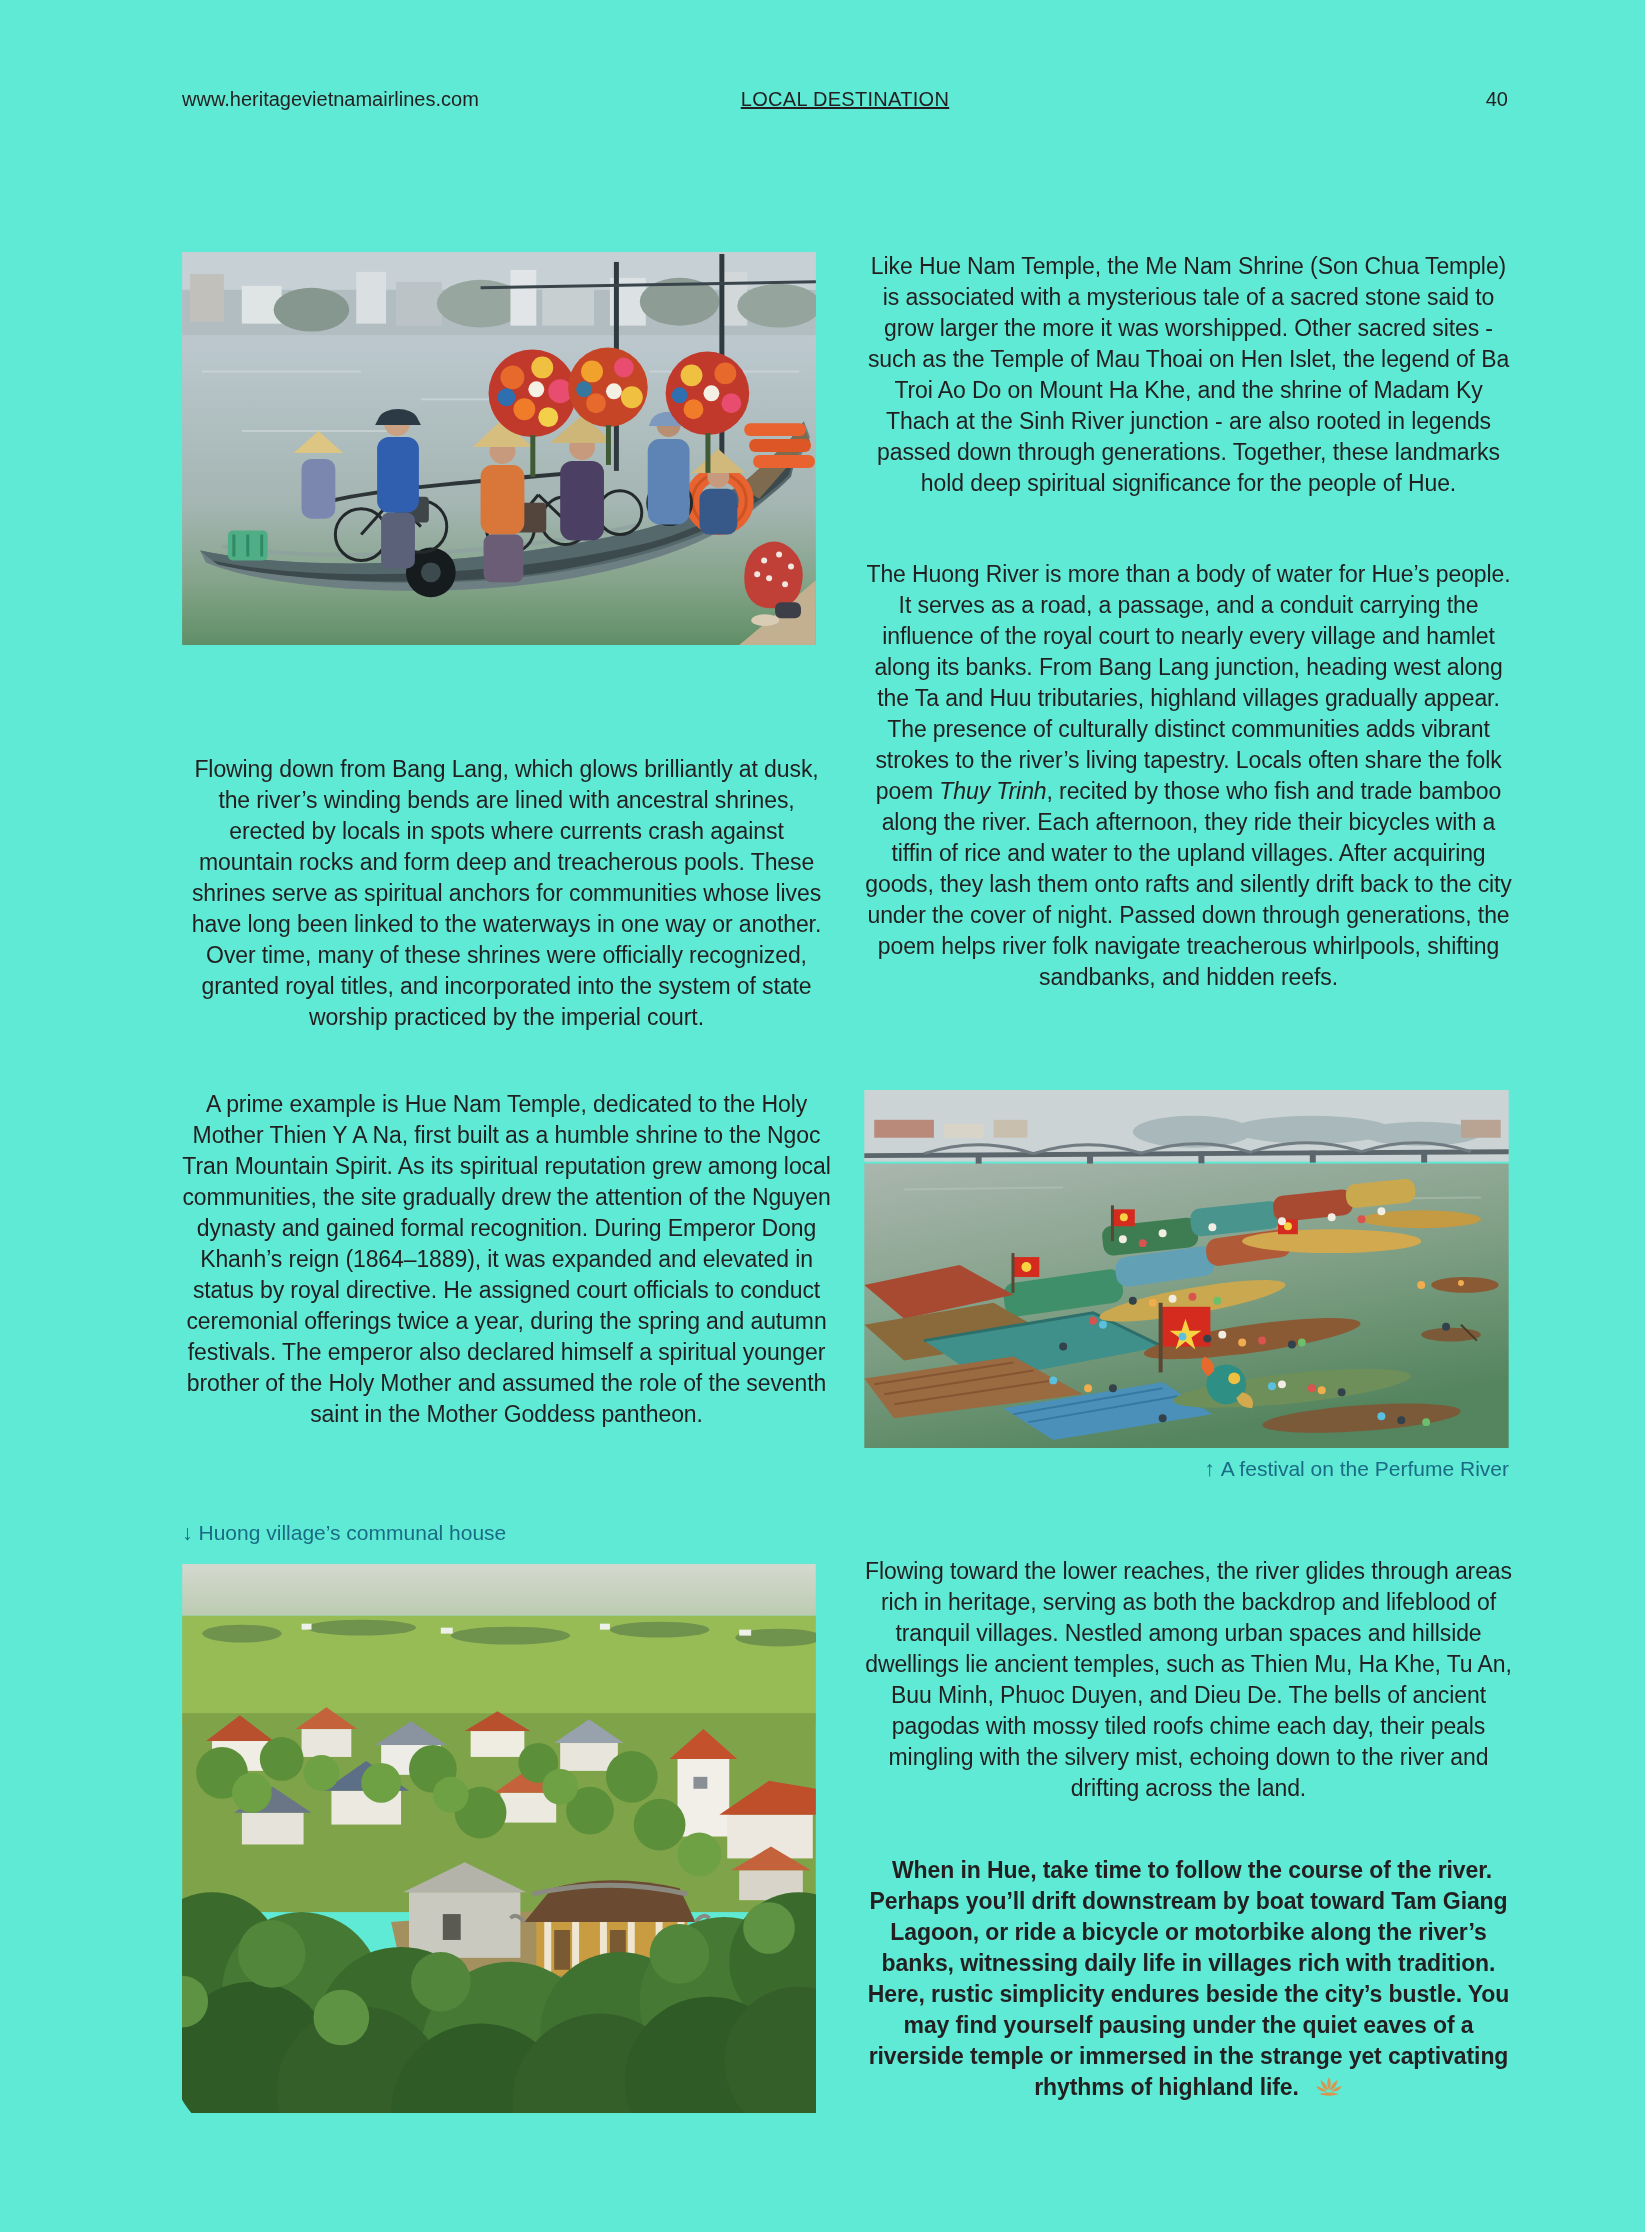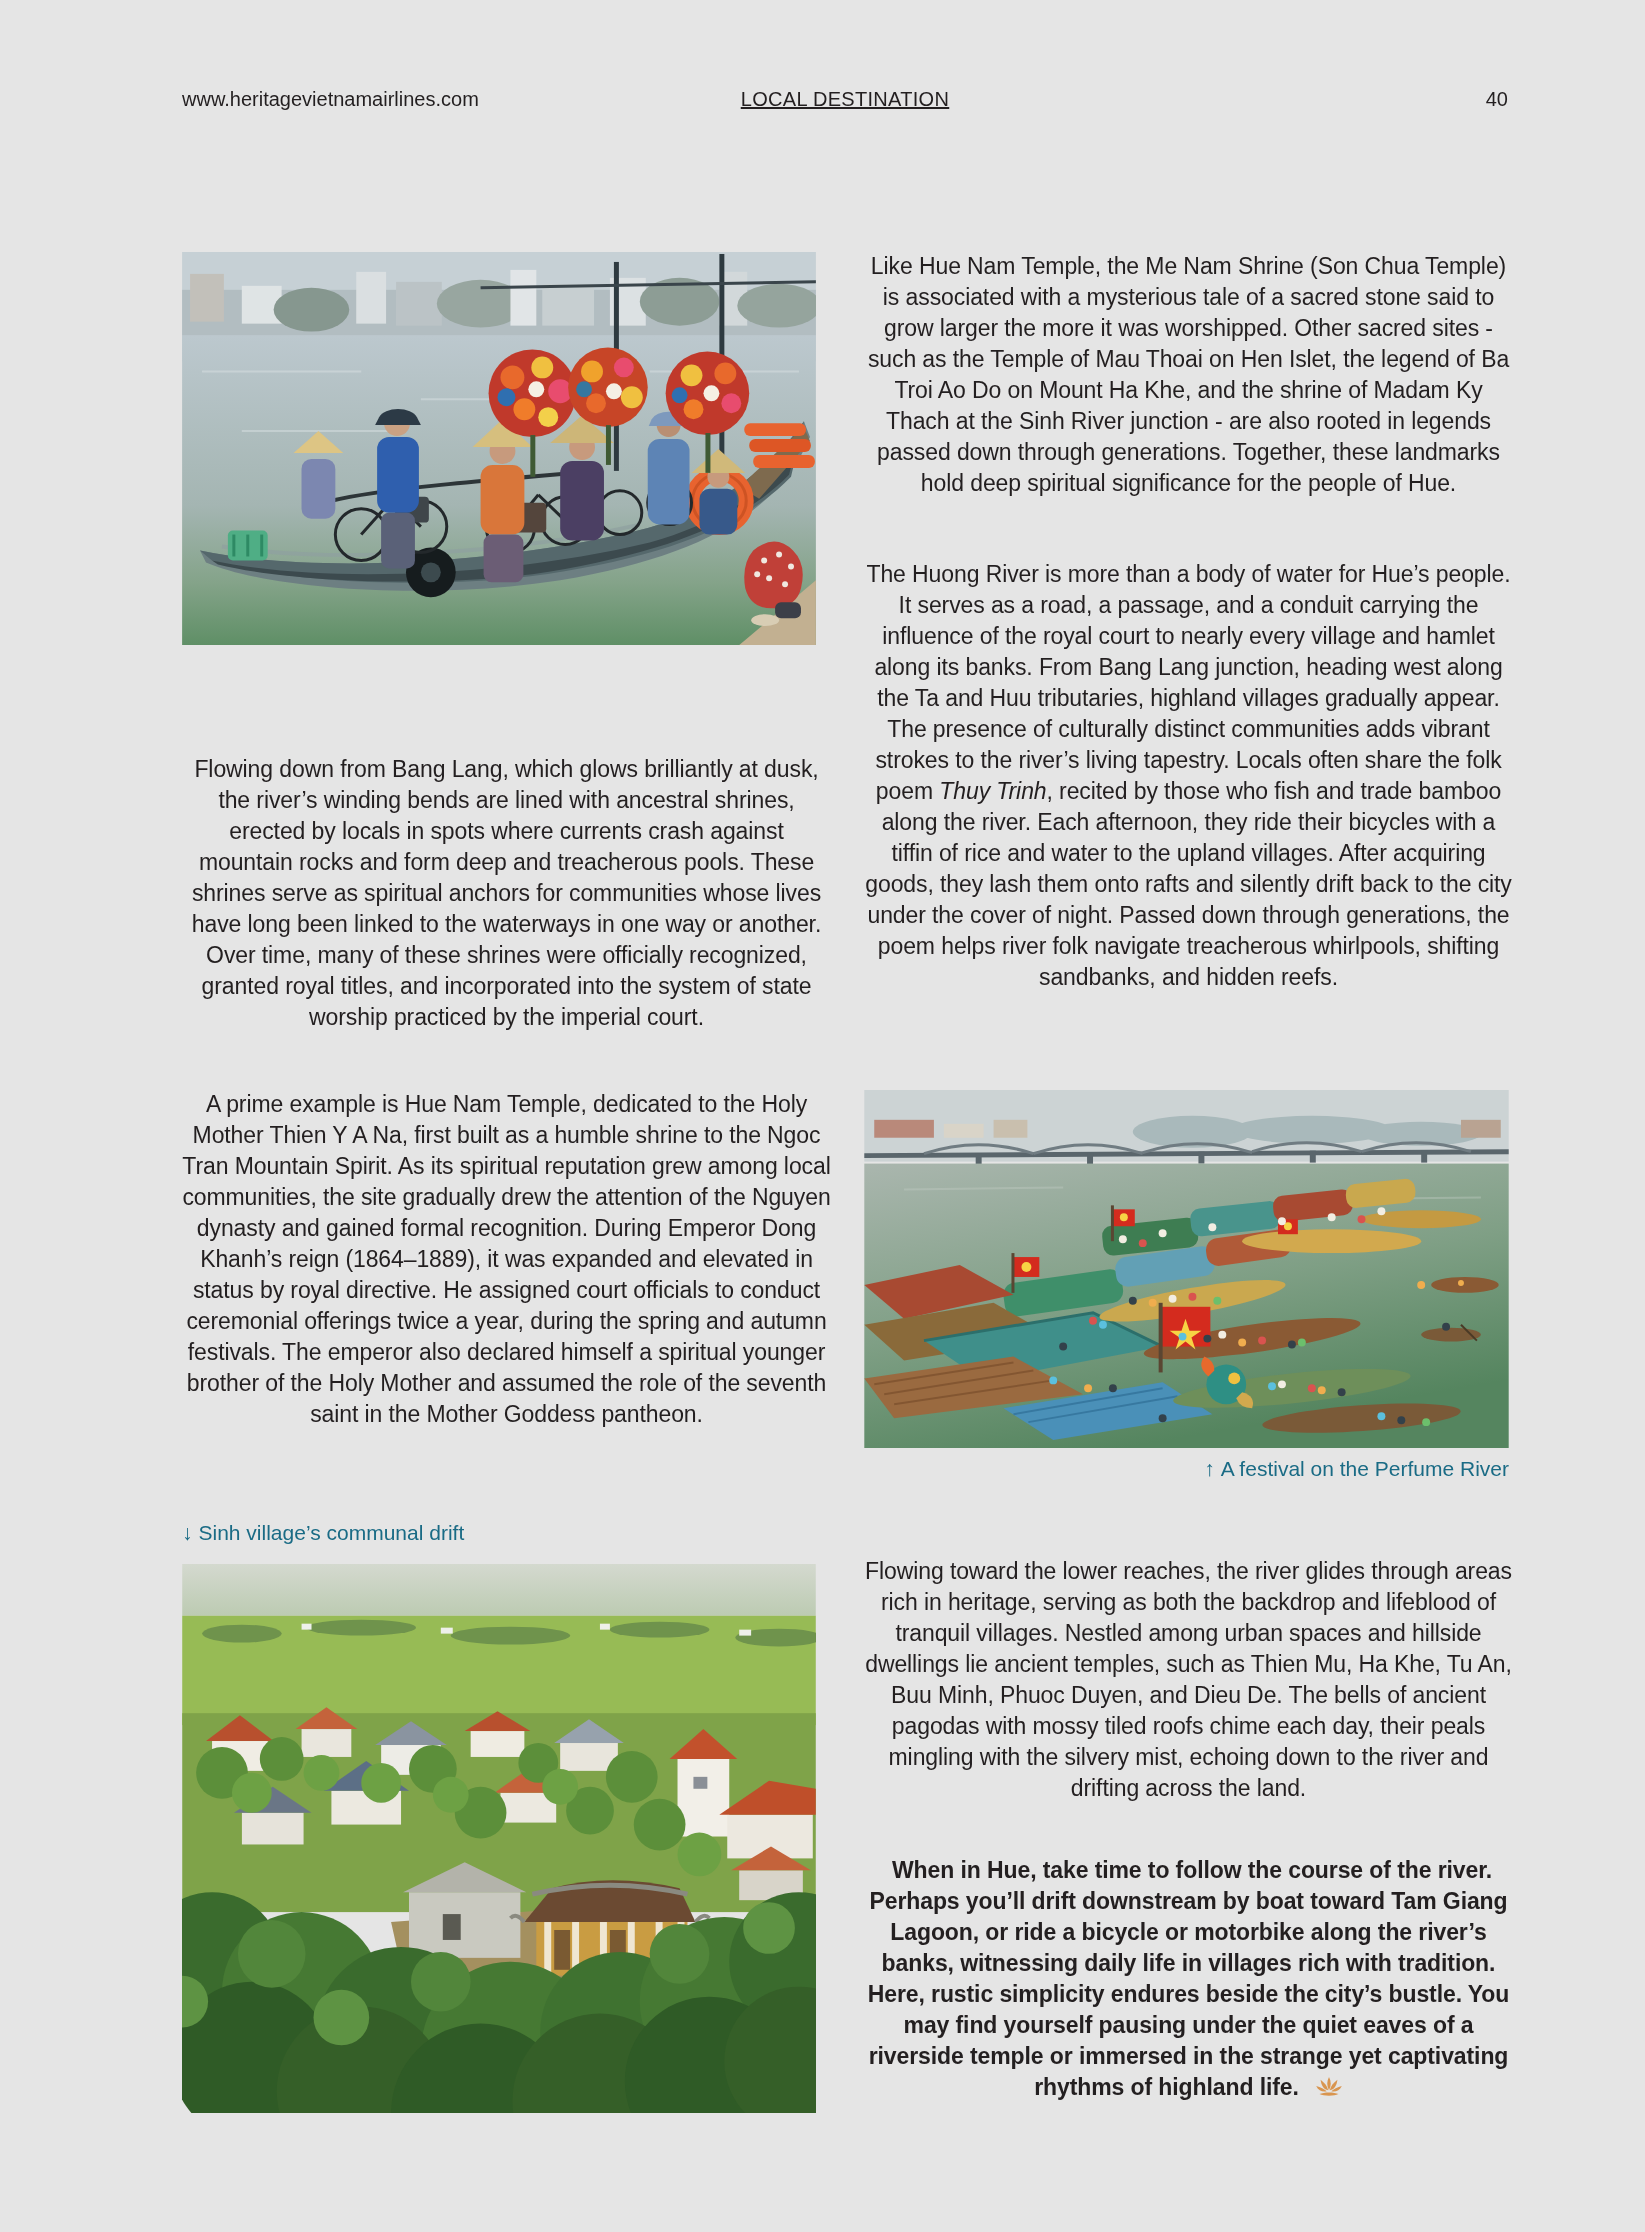--- a/index.html
+++ b/index.html
@@ -1,17 +1,17 @@
 <!DOCTYPE html>
 <html><head>
 <meta charset="utf-8">
 <style>
   html,body{margin:0;padding:0;background:#ffffff;}
   .page{
-    position:relative;width:1646px;height:2233px;background:#e5e5e5;
+    position:relative;width:1646px;height:2233px;background:#5eead4;
     font-family:"Liberation Sans",sans-serif;color:#231f20;overflow:hidden;
   }
   .header{
     position:absolute;left:182px;top:88px;width:1326px;
     display:flex;align-items:baseline;font-size:20px;color:#231f20;
   }
   .header>span{flex:1;}
   .header .h-center{text-align:center;letter-spacing:0.3px;text-decoration:underline;}
   .header .h-right{text-align:right;}
   .body-text{
@@ -200,21 +200,21 @@
       </g>
     </svg>
   </div>
 
 
   <p class="body-text" style="left:182px;top:754px;width:649px;margin:0;">Flowing down from Bang Lang, which glows brilliantly at dusk, the river’s winding bends are lined with ancestral shrines, erected by locals in spots where currents crash against mountain rocks and form deep and treacherous pools. These shrines serve as spiritual anchors for communities whose lives have long been linked to the waterways in one way or another. Over time, many of these shrines were officially recognized, granted royal titles, and incorporated into the system of state worship practiced by the imperial court.</p>
 
   <p class="body-text" style="left:182px;top:1089px;width:649px;margin:0;">A prime example is Hue Nam Temple, dedicated to the Holy Mother Thien Y A Na, first built as a humble shrine to the Ngoc Tran Mountain Spirit. As its spiritual reputation grew among local communities, the site gradually drew the attention of the Nguyen dynasty and gained formal recognition. During Emperor Dong Khanh’s reign (1864–1889), it was expanded and elevated in status by royal directive. He assigned court officials to conduct ceremonial offerings twice a year, during the spring and autumn festivals. The emperor also declared himself a spiritual younger brother of the Holy Mother and assumed the role of the seventh saint in the Mother Goddess pantheon.</p>
 
   <div class="caption" style="left:182px;top:1520px;width:634px;">
-    <span class="arrow">↓</span><span>Sinh village’s communal drift</span>
+    <span class="arrow">↓</span><span>Huong village’s communal house</span>
   </div>
 
   <div class="photo" style="left:182px;top:1564px;width:634px;height:549px;">
     <svg width="634" height="549" viewBox="0 0 637 552">
       <defs>
         <linearGradient id="p3sky" x1="0" y1="0" x2="0" y2="1">
           <stop offset="0" stop-color="#d4d9cf"></stop>
             <stop offset="1" stop-color="#bccbb2"></stop>
         </linearGradient>
       </defs>

